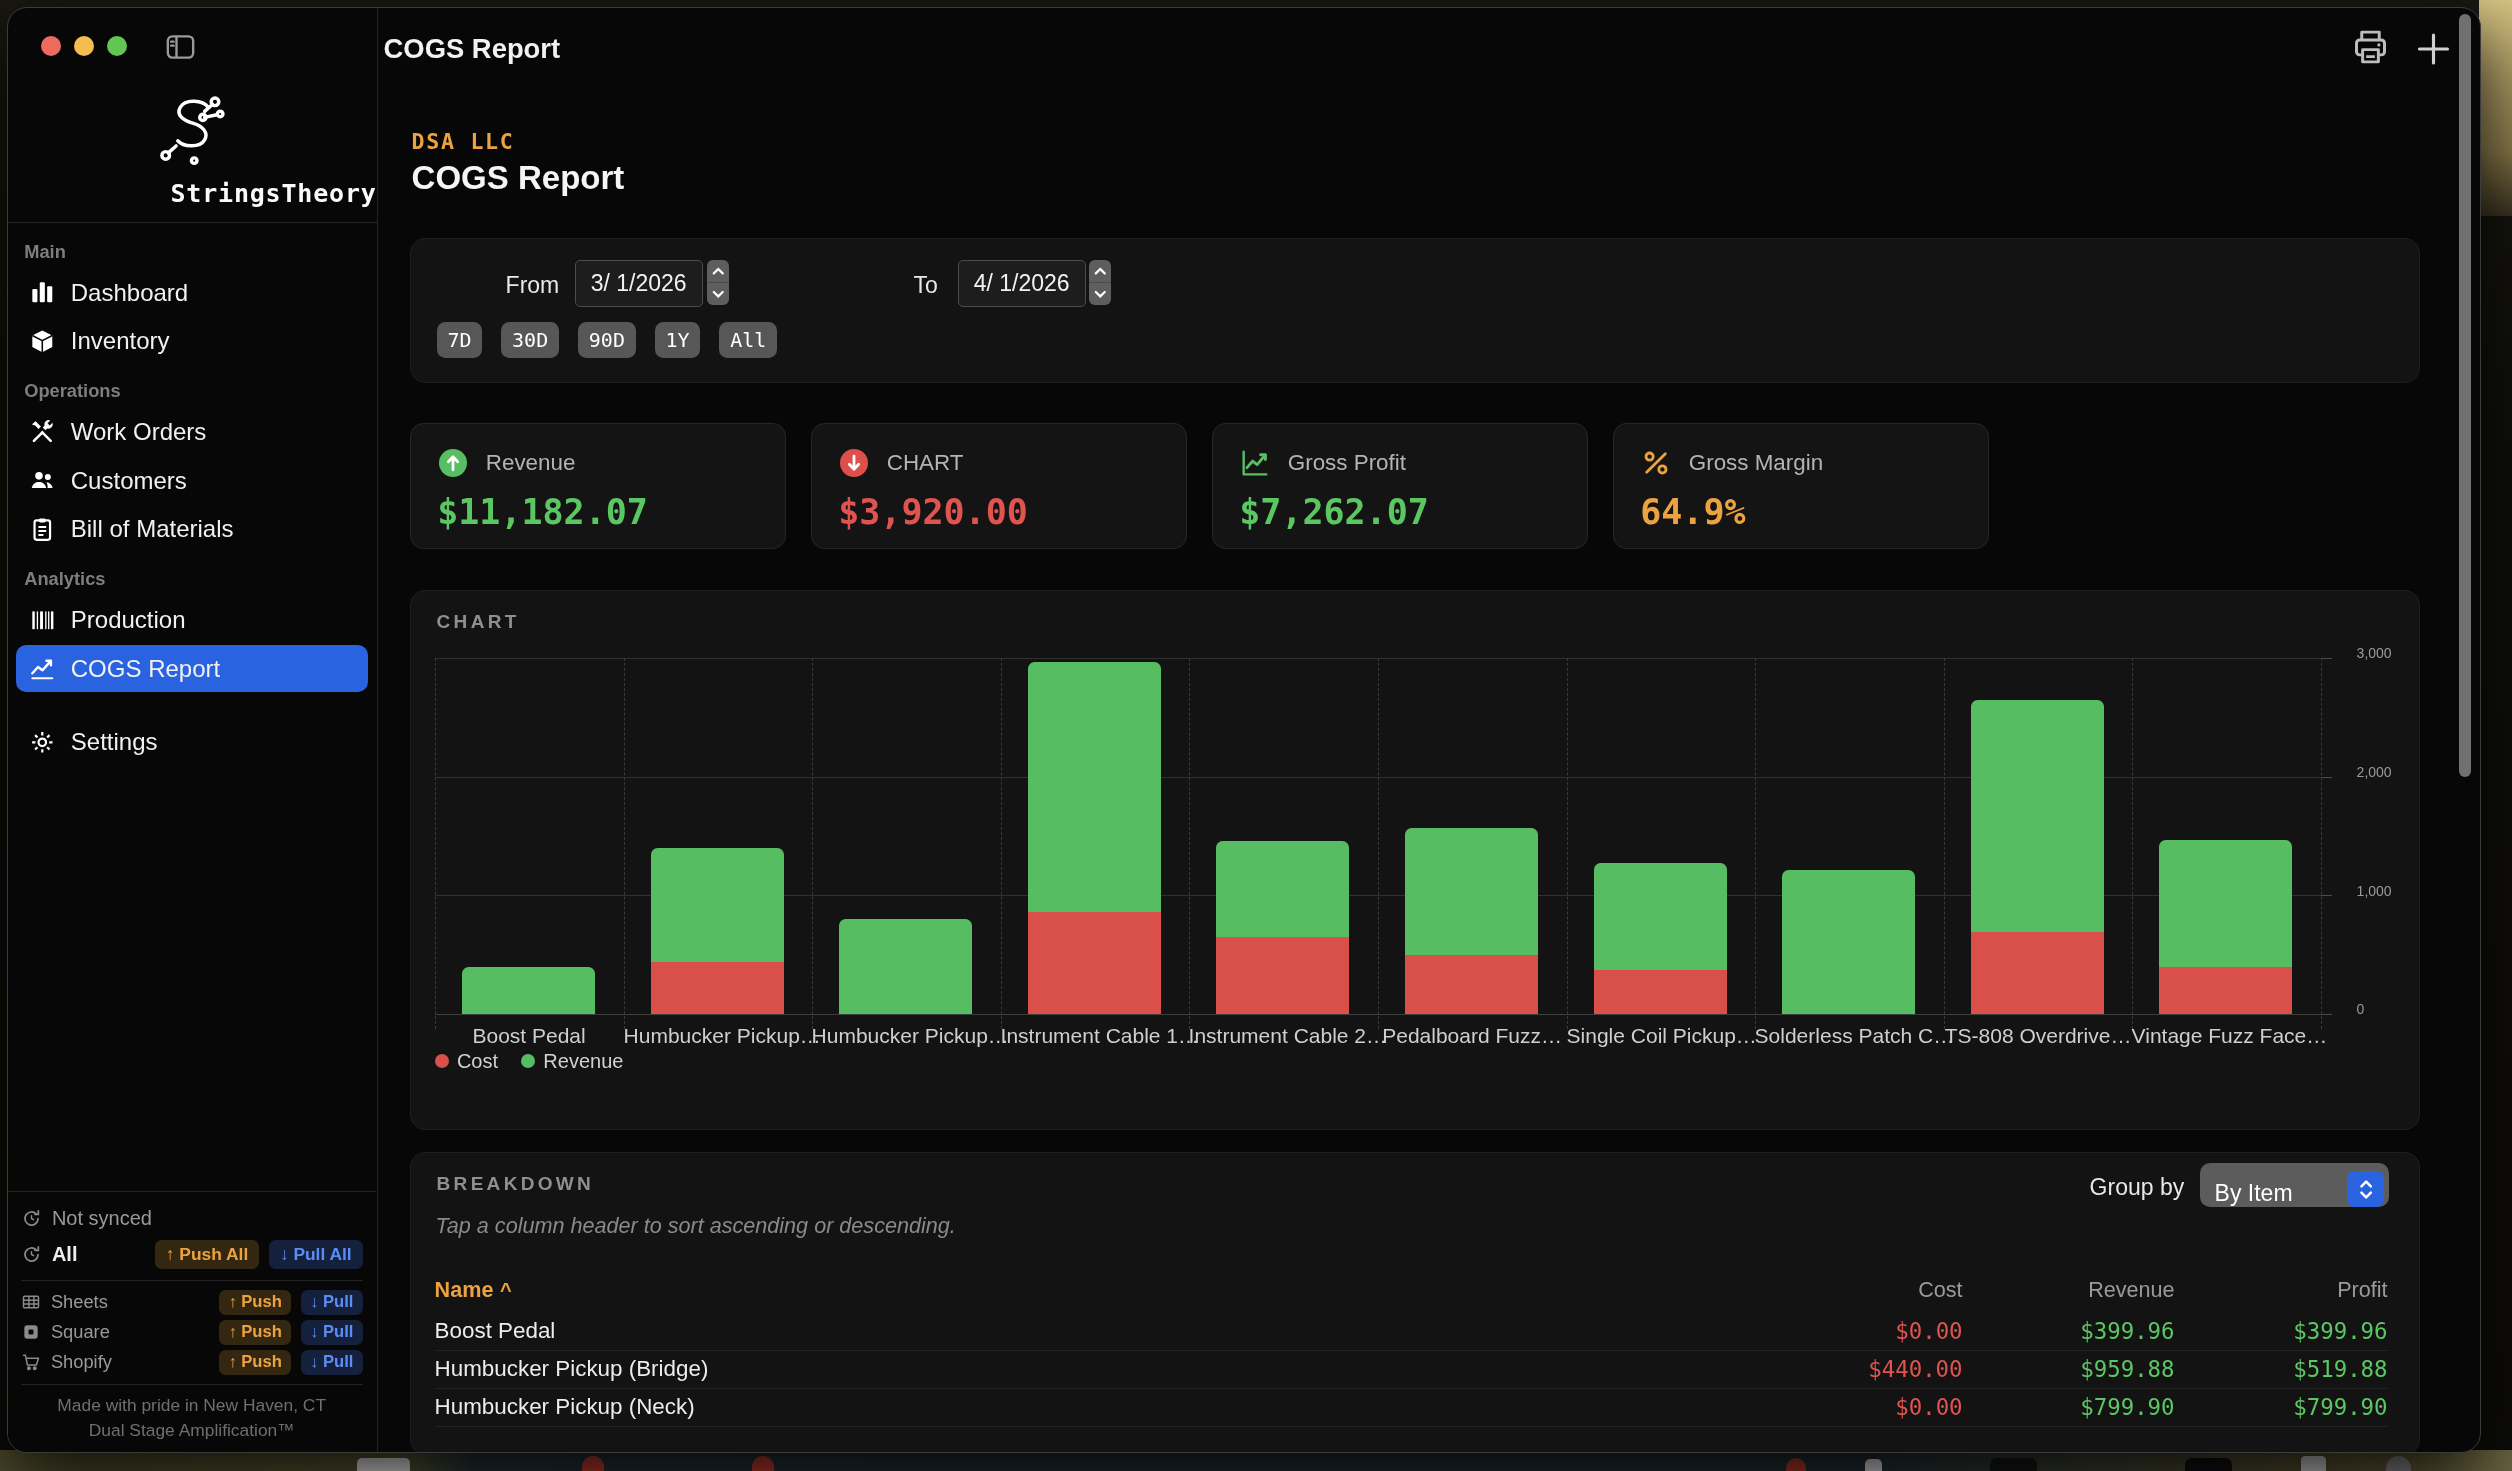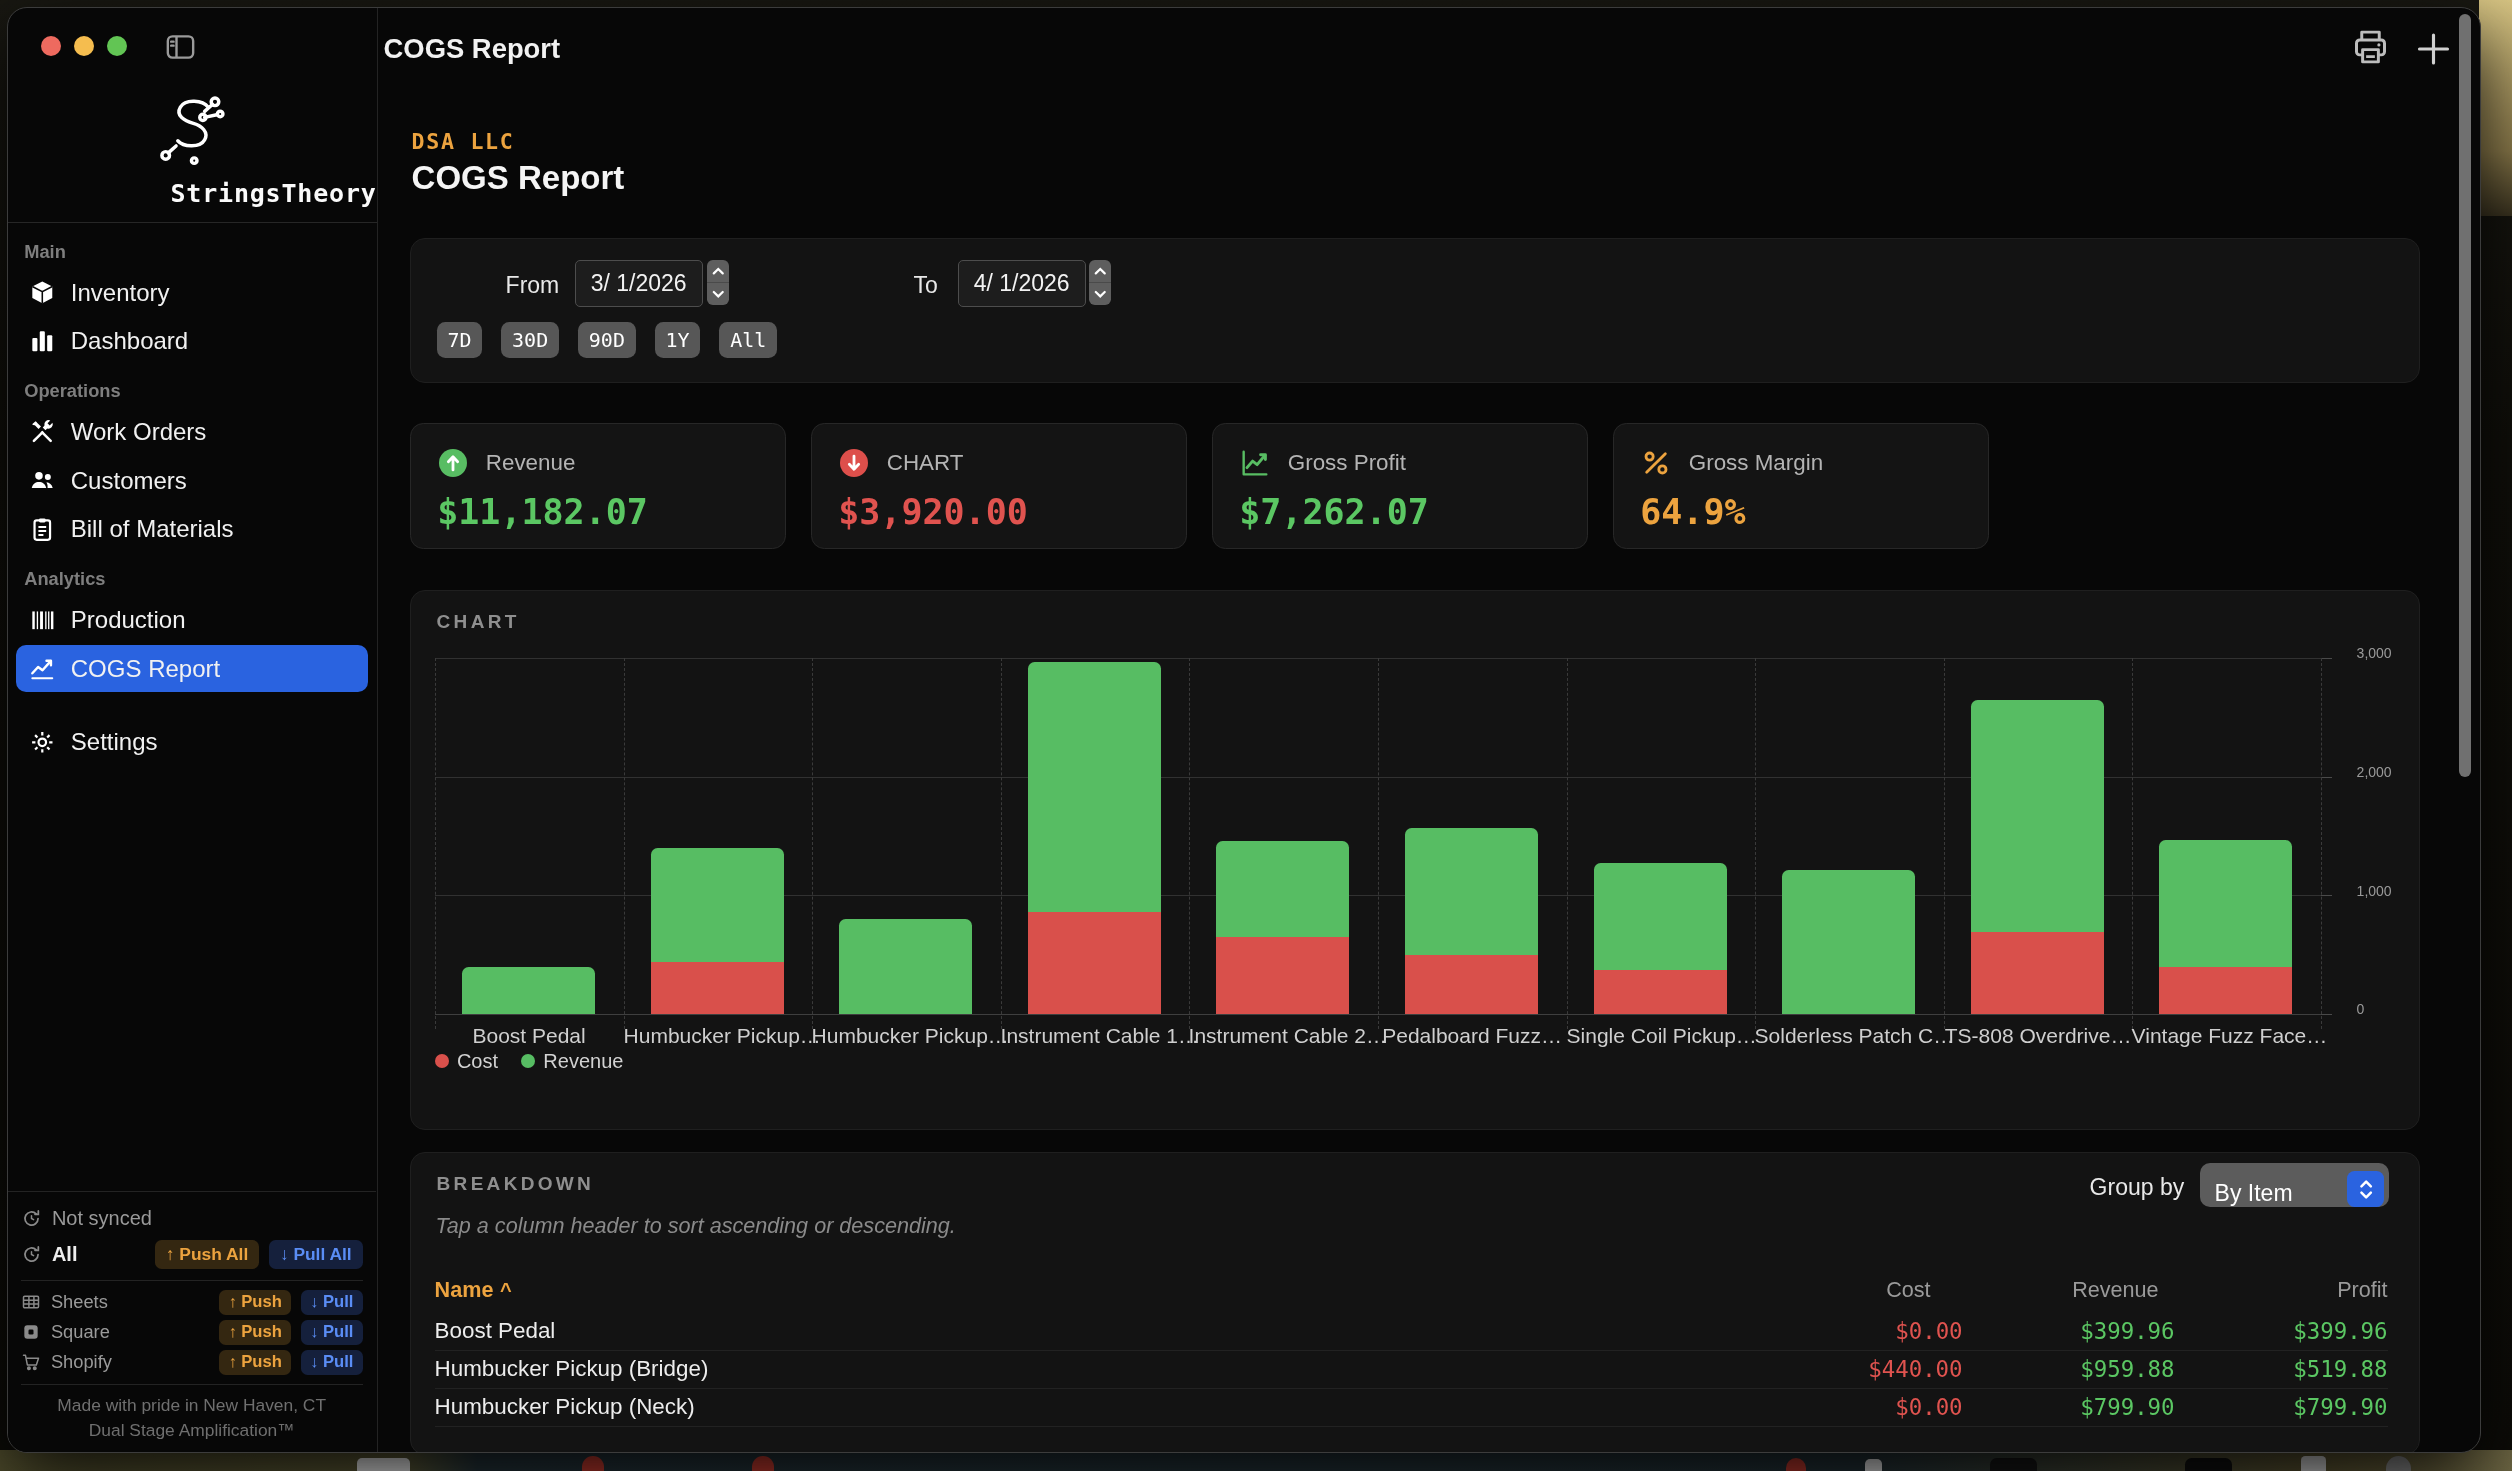--- a/index.html
+++ b/index.html
@@ -115,21 +115,21 @@
 
   .breakdown-panel{left:402px;top:1144px;width:2008px;height:301px;overflow:hidden;}
   .groupby-label{position:absolute;left:1679px;top:21.6px;font-size:23px;color:#e8e8e8;}
   .groupby-select{position:absolute;left:1789px;top:10.8px;width:189px;height:44px;background:#5c5c5c;
     border-radius:10px;display:flex;align-items:flex-end;}
   .groupby-value{flex:1;padding-left:15px;font-size:23px;color:#ffffff;}
   .select-chevrons{width:37px;height:36px;margin-right:4.2px;background:#2a63e0;border-radius:7.5px;
     display:flex;align-items:center;justify-content:center;color:#fff;}
   .bd-hint{position:absolute;left:25px;top:60px;font-size:21.6px;font-style:italic;color:#8a8a8a;}
   .bd-grid{display:grid;grid-template-columns:1fr 216px 212px 213px;align-items:center;}
-  .bd-header{position:absolute;left:24px;top:121px;width:1953px;height:33px;gap:16px;}
+  .bd-header{position:absolute;left:24px;top:121px;width:1953px;height:33px;}
   .bd-col{font-size:21.6px;color:#9a9a9a;text-align:right;}
   .bd-col.name-col{text-align:left;color:#eca33f;font-weight:bold;}
   .sort-caret{font-size:20px;margin-left:6.6px;}
   .bd-rows{position:absolute;left:24px;top:160px;width:1953px;}
   .bd-row{height:37px;border-bottom:0.8px solid #222222;}
   .cell-name{font-size:22.4px;color:#ededed;text-align:left;}
   .cell-money{font-size:22.4px;text-align:right;font-family:"DejaVu Sans Mono",monospace;}
   .cost-val{color:#e0534f;} .gain-val{color:#5bc763;}
 
   .scroll-thumb{position:absolute;left:2451px;top:6.6px;width:12.5px;height:763px;
@@ -196,35 +196,35 @@
             <path d="M31 17l7-1.5"></path>
           </svg>
       </span>
       <div class="brand mono">StringsTheory</div>
       <div class="sidebar-divider"></div>
       <nav class="nav" id="nav">
           <div class="nav-section-label">Main</div>
           <div class="nav-item">
             <span class="icon">
               <svg viewBox="0 0 24 24">
-                <path d="M12 2.2 21 6.8v10.4L12 21.8 3 17.2V6.8Z" fill="currentColor"></path>
-                <path d="M3 6.8 12 11.4 21 6.8M12 11.4V21.8" stroke="#070707" stroke-width="1.4" fill="none"></path>
-              </svg>
-            </span>
-            <span>Inventory</span>
-          </div>
-          <div class="nav-item">
-            <span class="icon">
-              <svg viewBox="0 0 24 24">
                 <rect x="3" y="9" width="4.6" height="12" rx="1" fill="currentColor"></rect>
                 <rect x="9.7" y="3" width="4.6" height="18" rx="1" fill="currentColor"></rect>
                 <rect x="16.4" y="6.5" width="4.6" height="14.5" rx="1" fill="currentColor"></rect>
               </svg>
             </span>
             <span>Dashboard</span>
+          </div>
+          <div class="nav-item">
+            <span class="icon">
+              <svg viewBox="0 0 24 24">
+                <path d="M12 2.2 21 6.8v10.4L12 21.8 3 17.2V6.8Z" fill="currentColor"></path>
+                <path d="M3 6.8 12 11.4 21 6.8M12 11.4V21.8" stroke="#070707" stroke-width="1.4" fill="none"></path>
+              </svg>
+            </span>
+            <span>Inventory</span>
           </div>
           <div class="nav-section-label">Operations</div>
           <div class="nav-item">
             <span class="icon">
               <svg viewBox="0 0 24 24" fill="currentColor">
                 <path d="M3.6 18.9 12 10.5l1.6 1.6-8.4 8.4a1.13 1.13 0 0 1-1.6-1.6Z"></path>
                 <path d="M20.4 18.9 12 10.5l-1.6 1.6 8.4 8.4a1.13 1.13 0 0 0 1.6-1.6Z"></path>
                 <path d="M7.5 3.5 10.8 6.8 8.6 9 5.3 5.7a3 3 0 0 1-2.5-.9L5.9 2a3 3 0 0 1 1.6 1.5Z"></path>
                 <path d="M16.4 8.6a4 4 0 0 0 4.8-5.3l-2.5 2.5-2-2 2.5-2.5a4 4 0 0 0-5.3 4.8l-1.5 1.5 2.5 2.5Z"></path>
               </svg>

